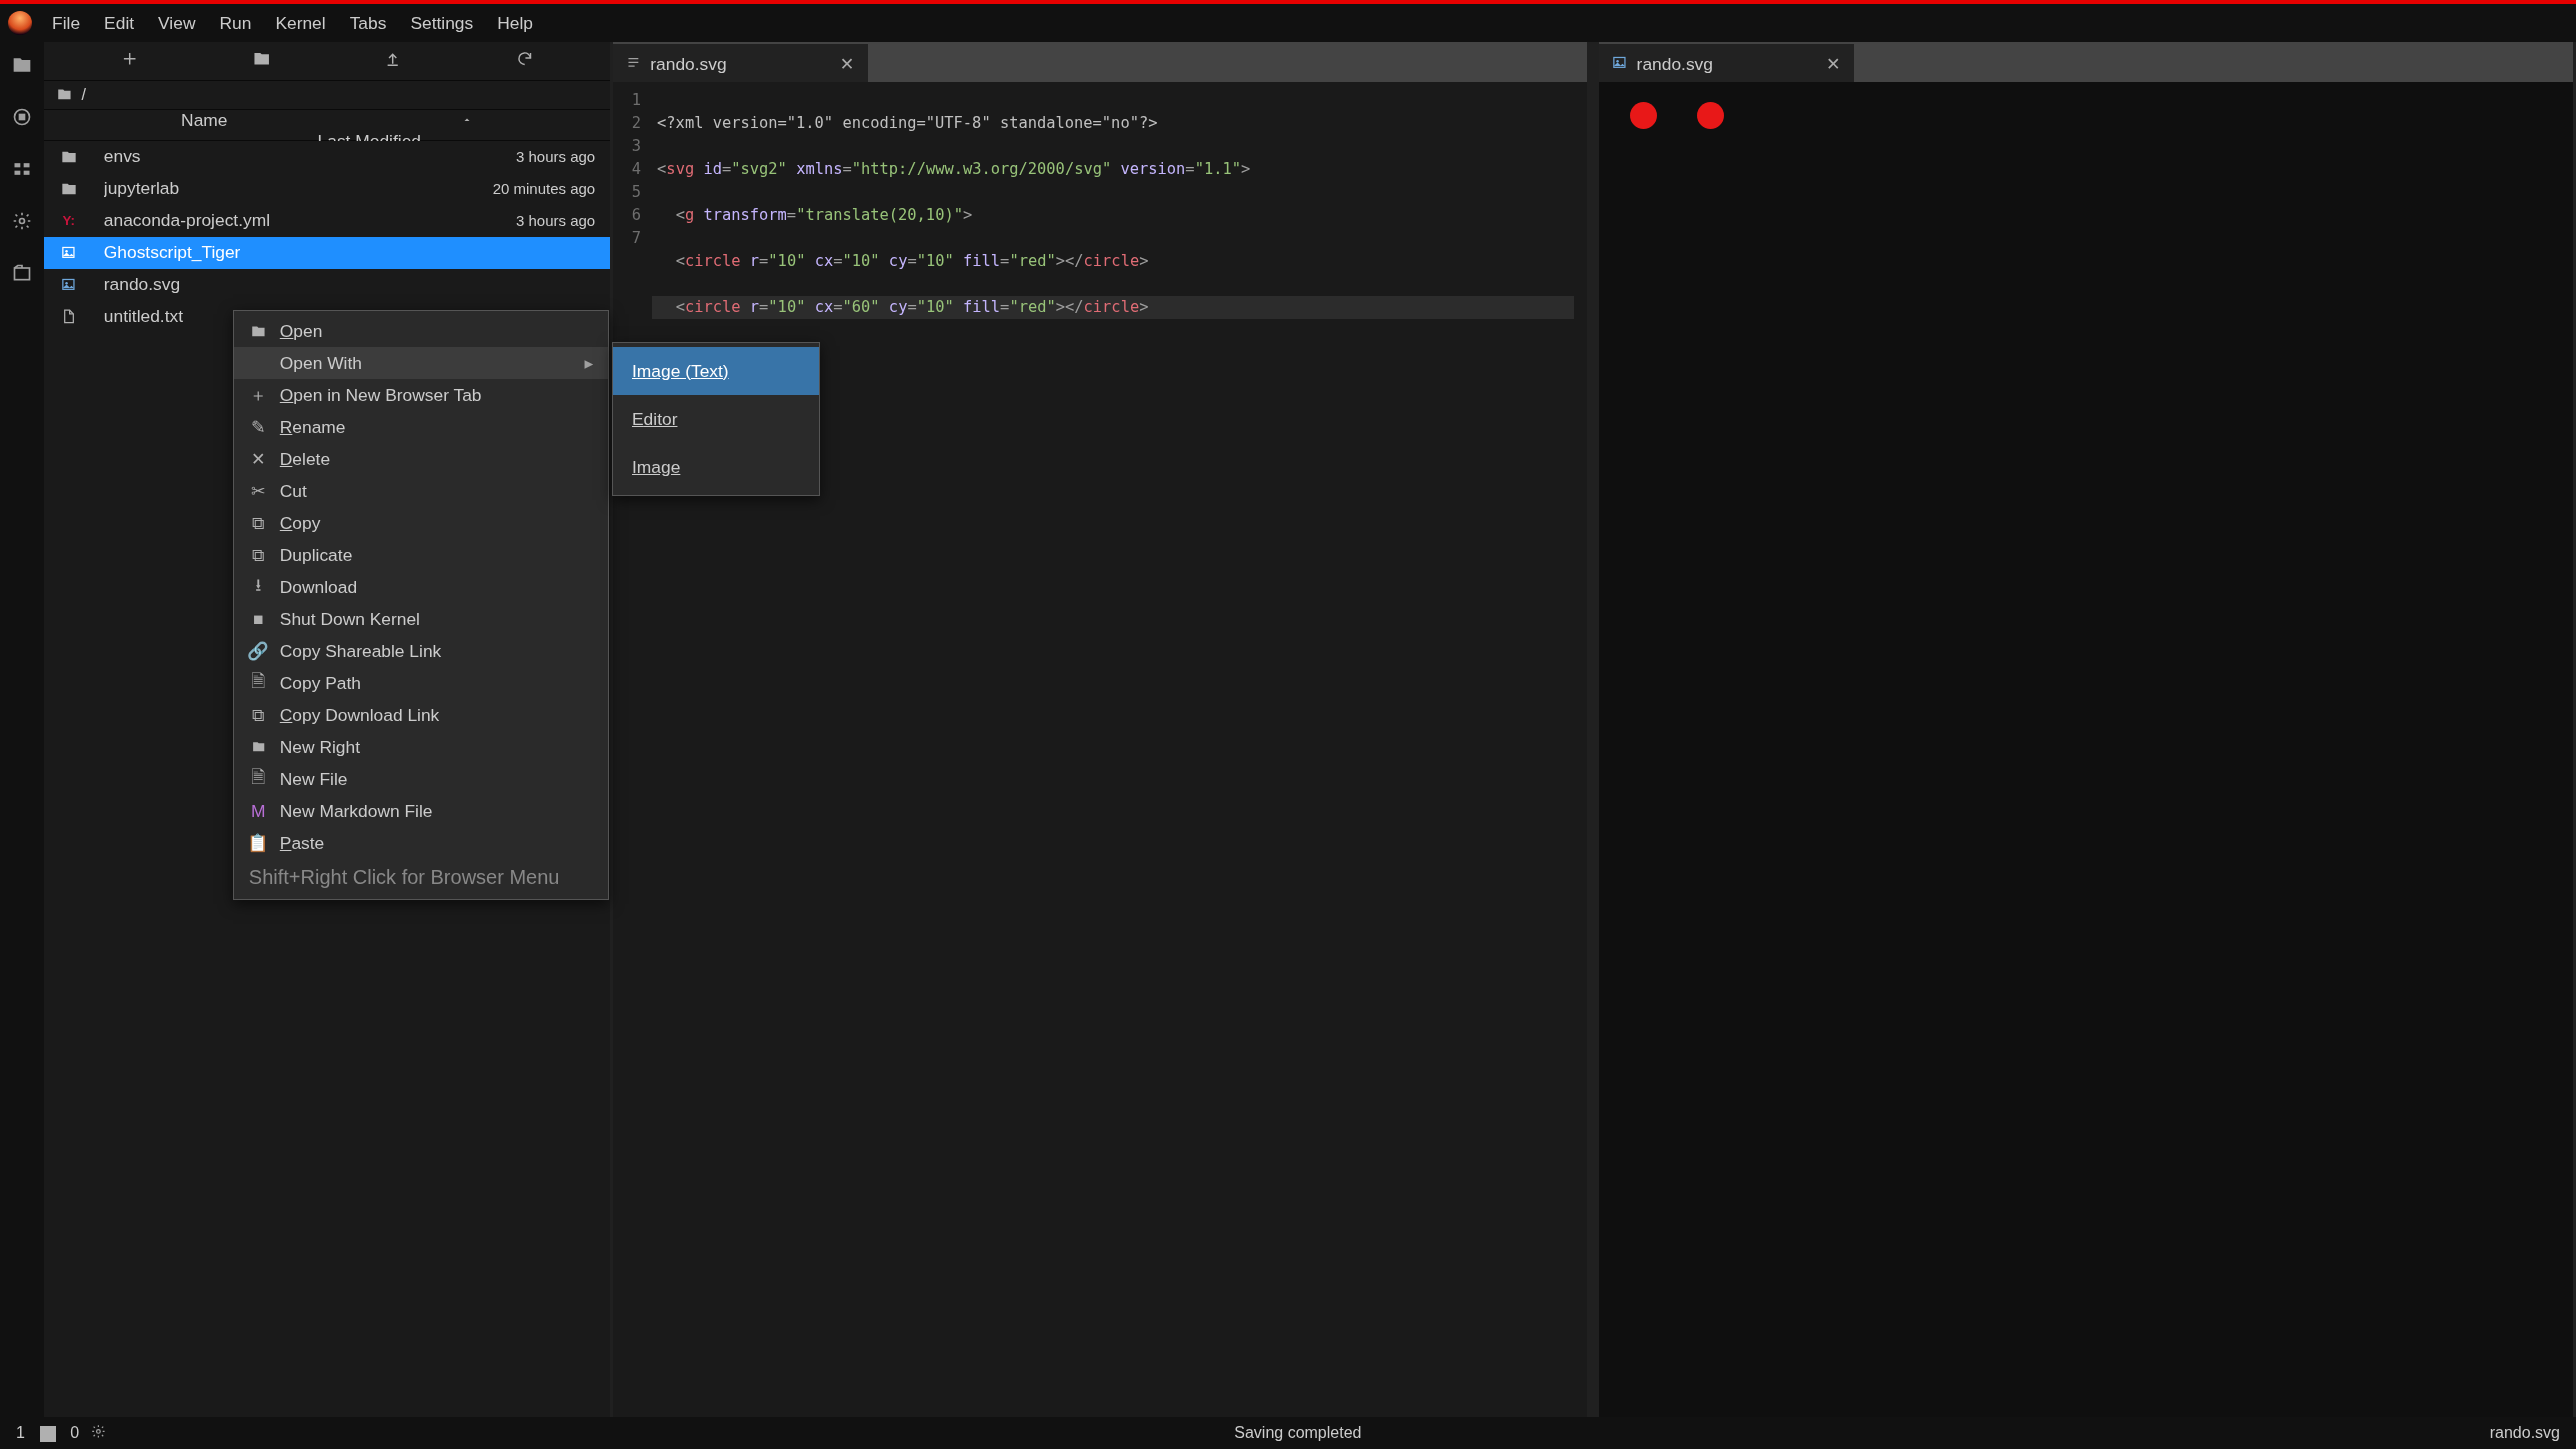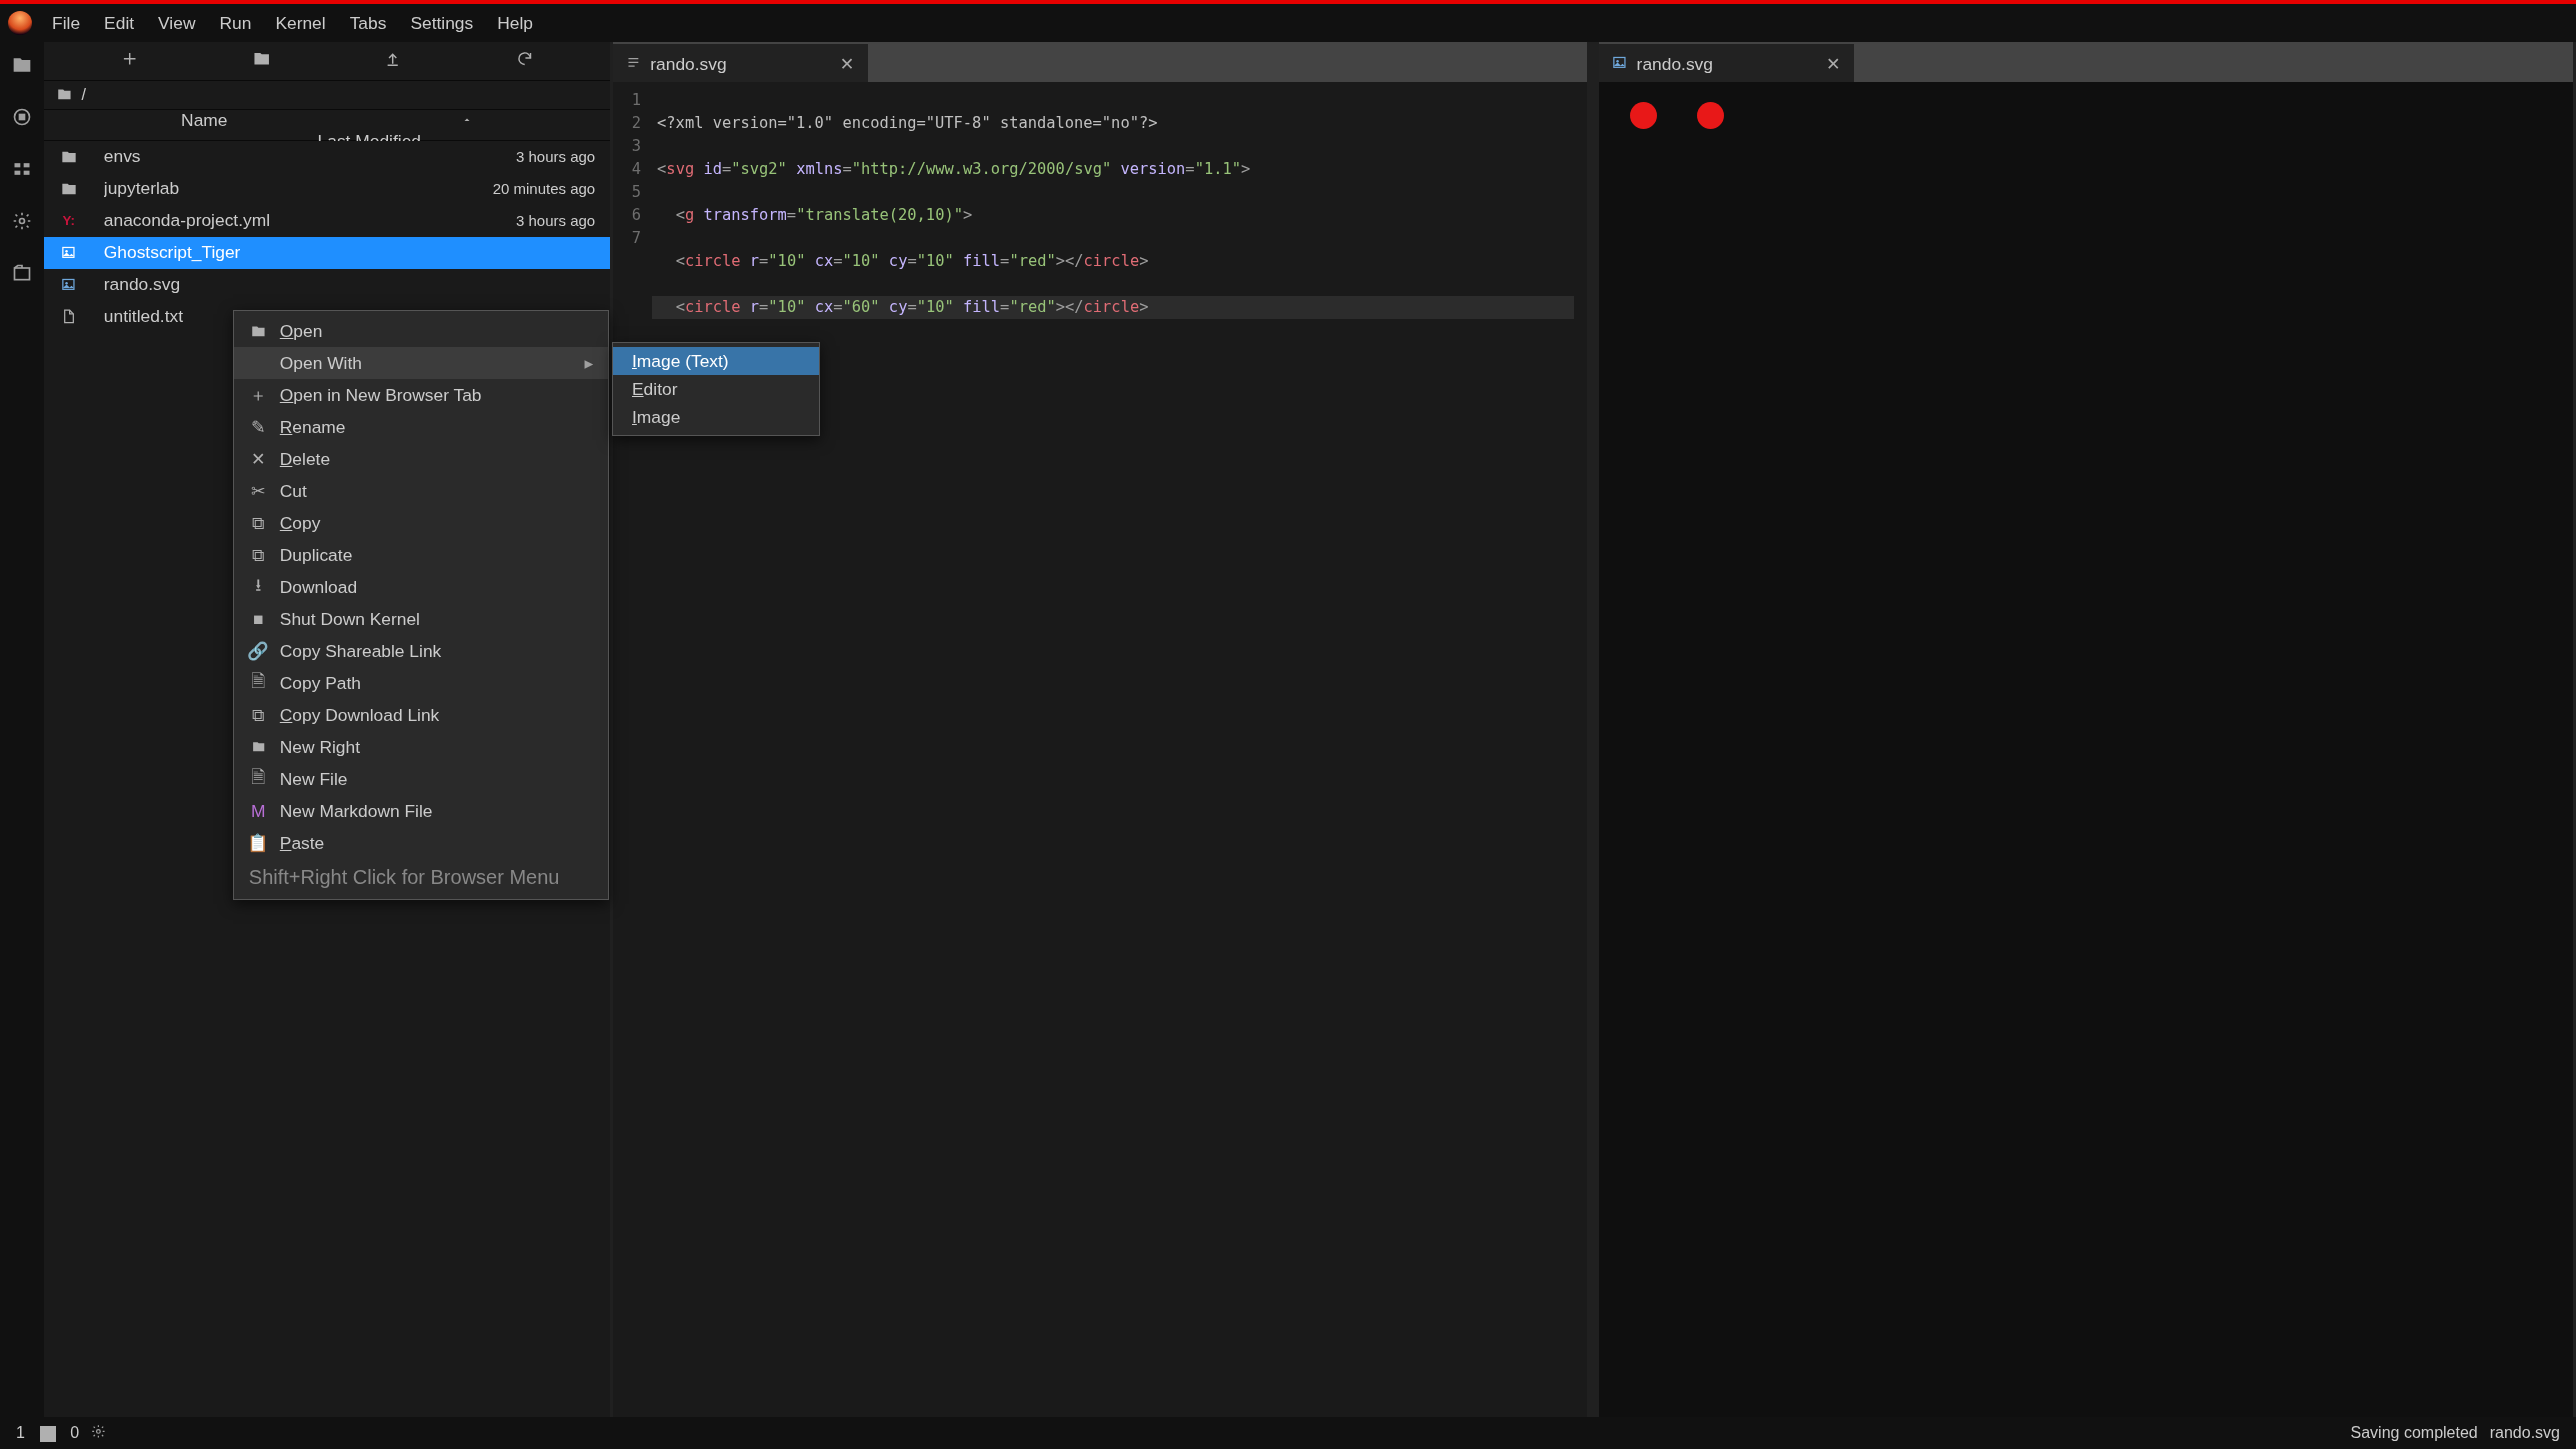--- a/index.html
+++ b/index.html
@@ -237,37 +237,37 @@
     font-size: 20px;
   }
   .submenu {
     position: absolute;
     background: var(--bg-menu);
     border: 0.7px solid var(--border-menu);
     box-shadow: 0 4px 13.4px rgba(0,0,0,0.6);
     padding: 4px 0;
     min-width: 208px;
   }
-  .submenu .mitem { height: 28px; display:flex; align-items:center; padding: 4px 19px; }
+  .submenu .mitem { height: 48px; display:flex; align-items:center; padding: 4px 19px; text-decoration: underline; }
   .submenu .mitem.hover { background: var(--bg-menu-hover); color:#fff;}
 
   .u { text-decoration: underline; }
 
   
   .statusbar {
     height: 32px;
     background: var(--bg-darkest);
     display: flex;
     align-items: center;
     padding: 0 16px;
     font-size: 16px;
     color: var(--text-main);
     gap: 12px;
   }
-  .statusbar .center { flex:1; text-align:right;}
+  .statusbar .center { flex:1; text-align:center;}
   .sq { display:inline-block; width:16px;height:16px;background:#b0b0b0; margin: 0 2.7px -2.7px 2.7px;}
 </style>
 </head>
 <body>
 
 <div class="app">
 
   <div class="menubar">
     <span class="logo"></span>
     <span class="menuitem">File</span>

